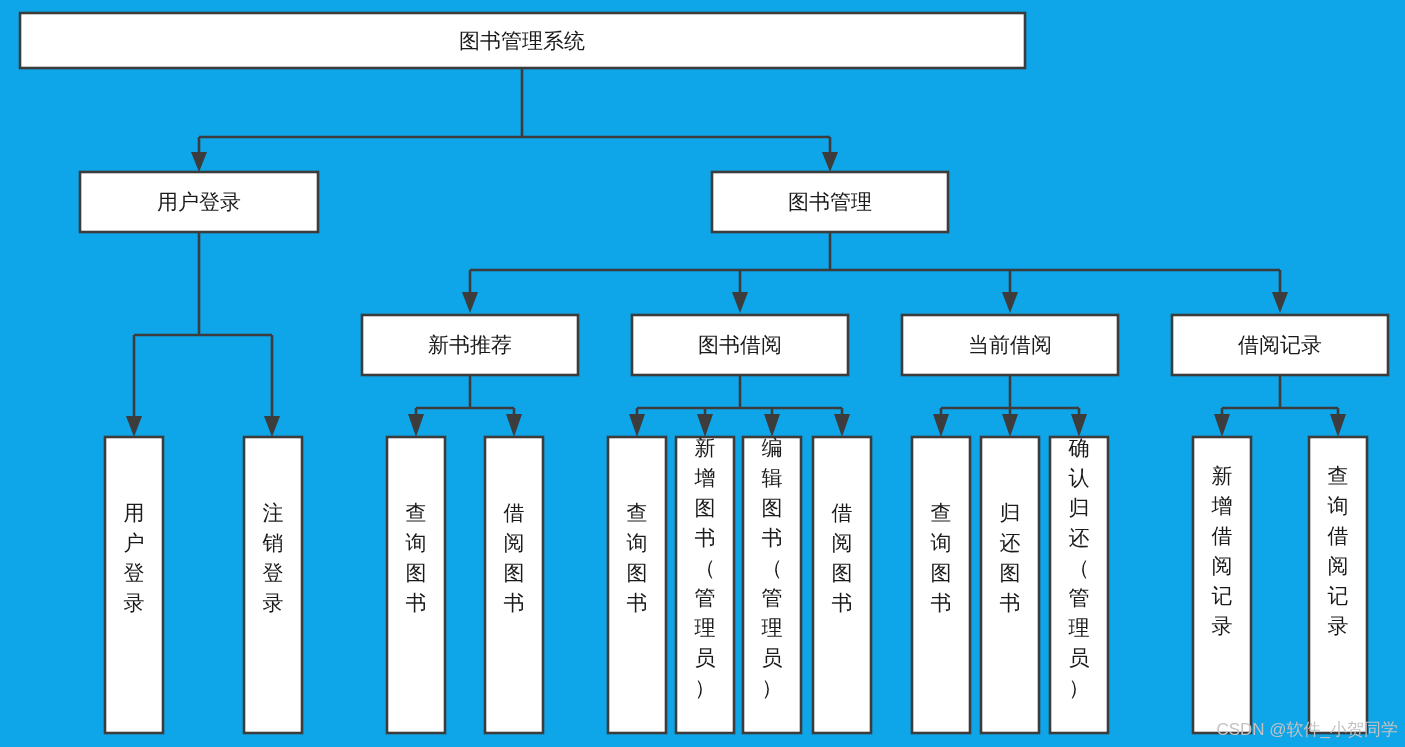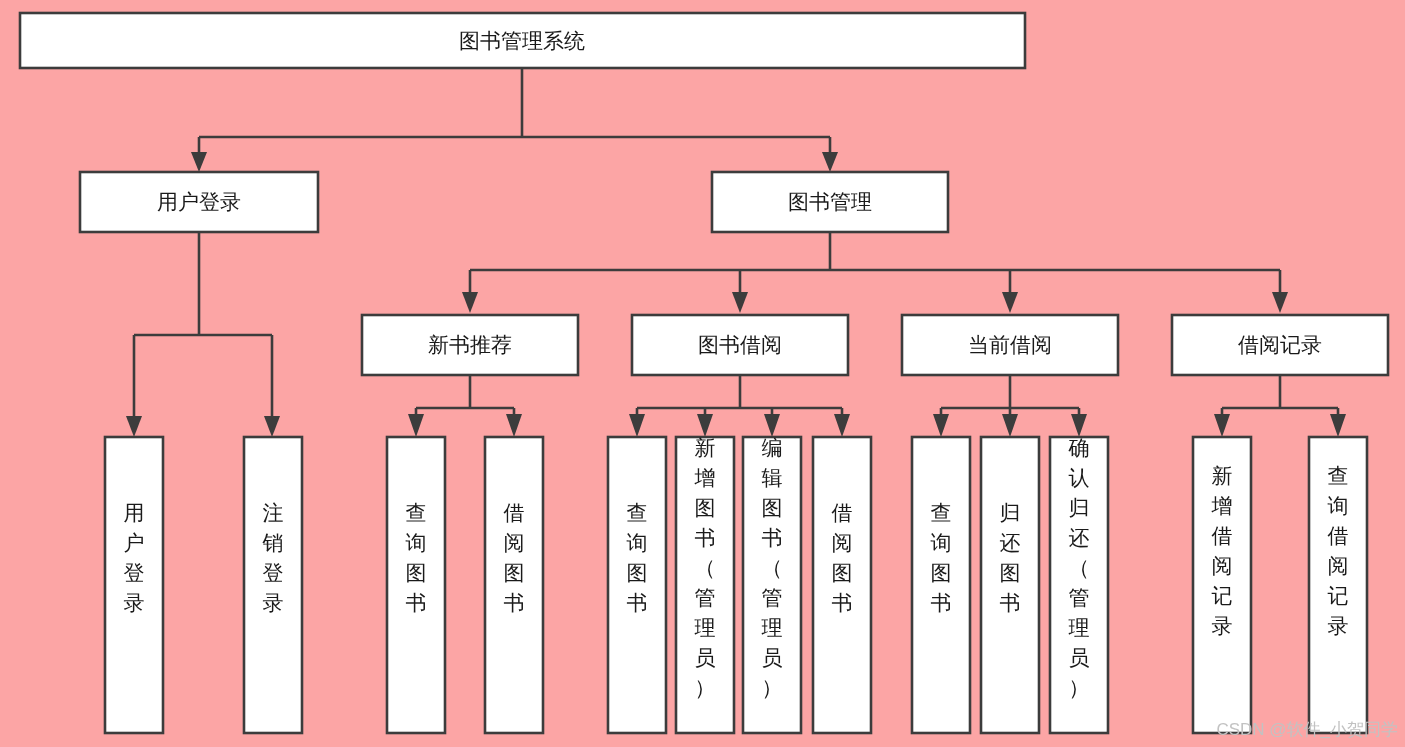--- a/index.html
+++ b/index.html
@@ -8,21 +8,21 @@
     padding: 0;
     background: #ffffff;
   }
   body {
     font-family: "Liberation Sans", "DejaVu Sans", sans-serif;
   }
   #diagram-root {
     position: relative;
     width: 1405px;
     height: 747px;
-    background: #fca5a5;
+    background: #0ea5e9;
     overflow: hidden;
   }
   svg.diagram-canvas {
     position: absolute;
     left: 0;
     top: 0;
     width: 1405px;
     height: 747px;
   }
   .node-box {

